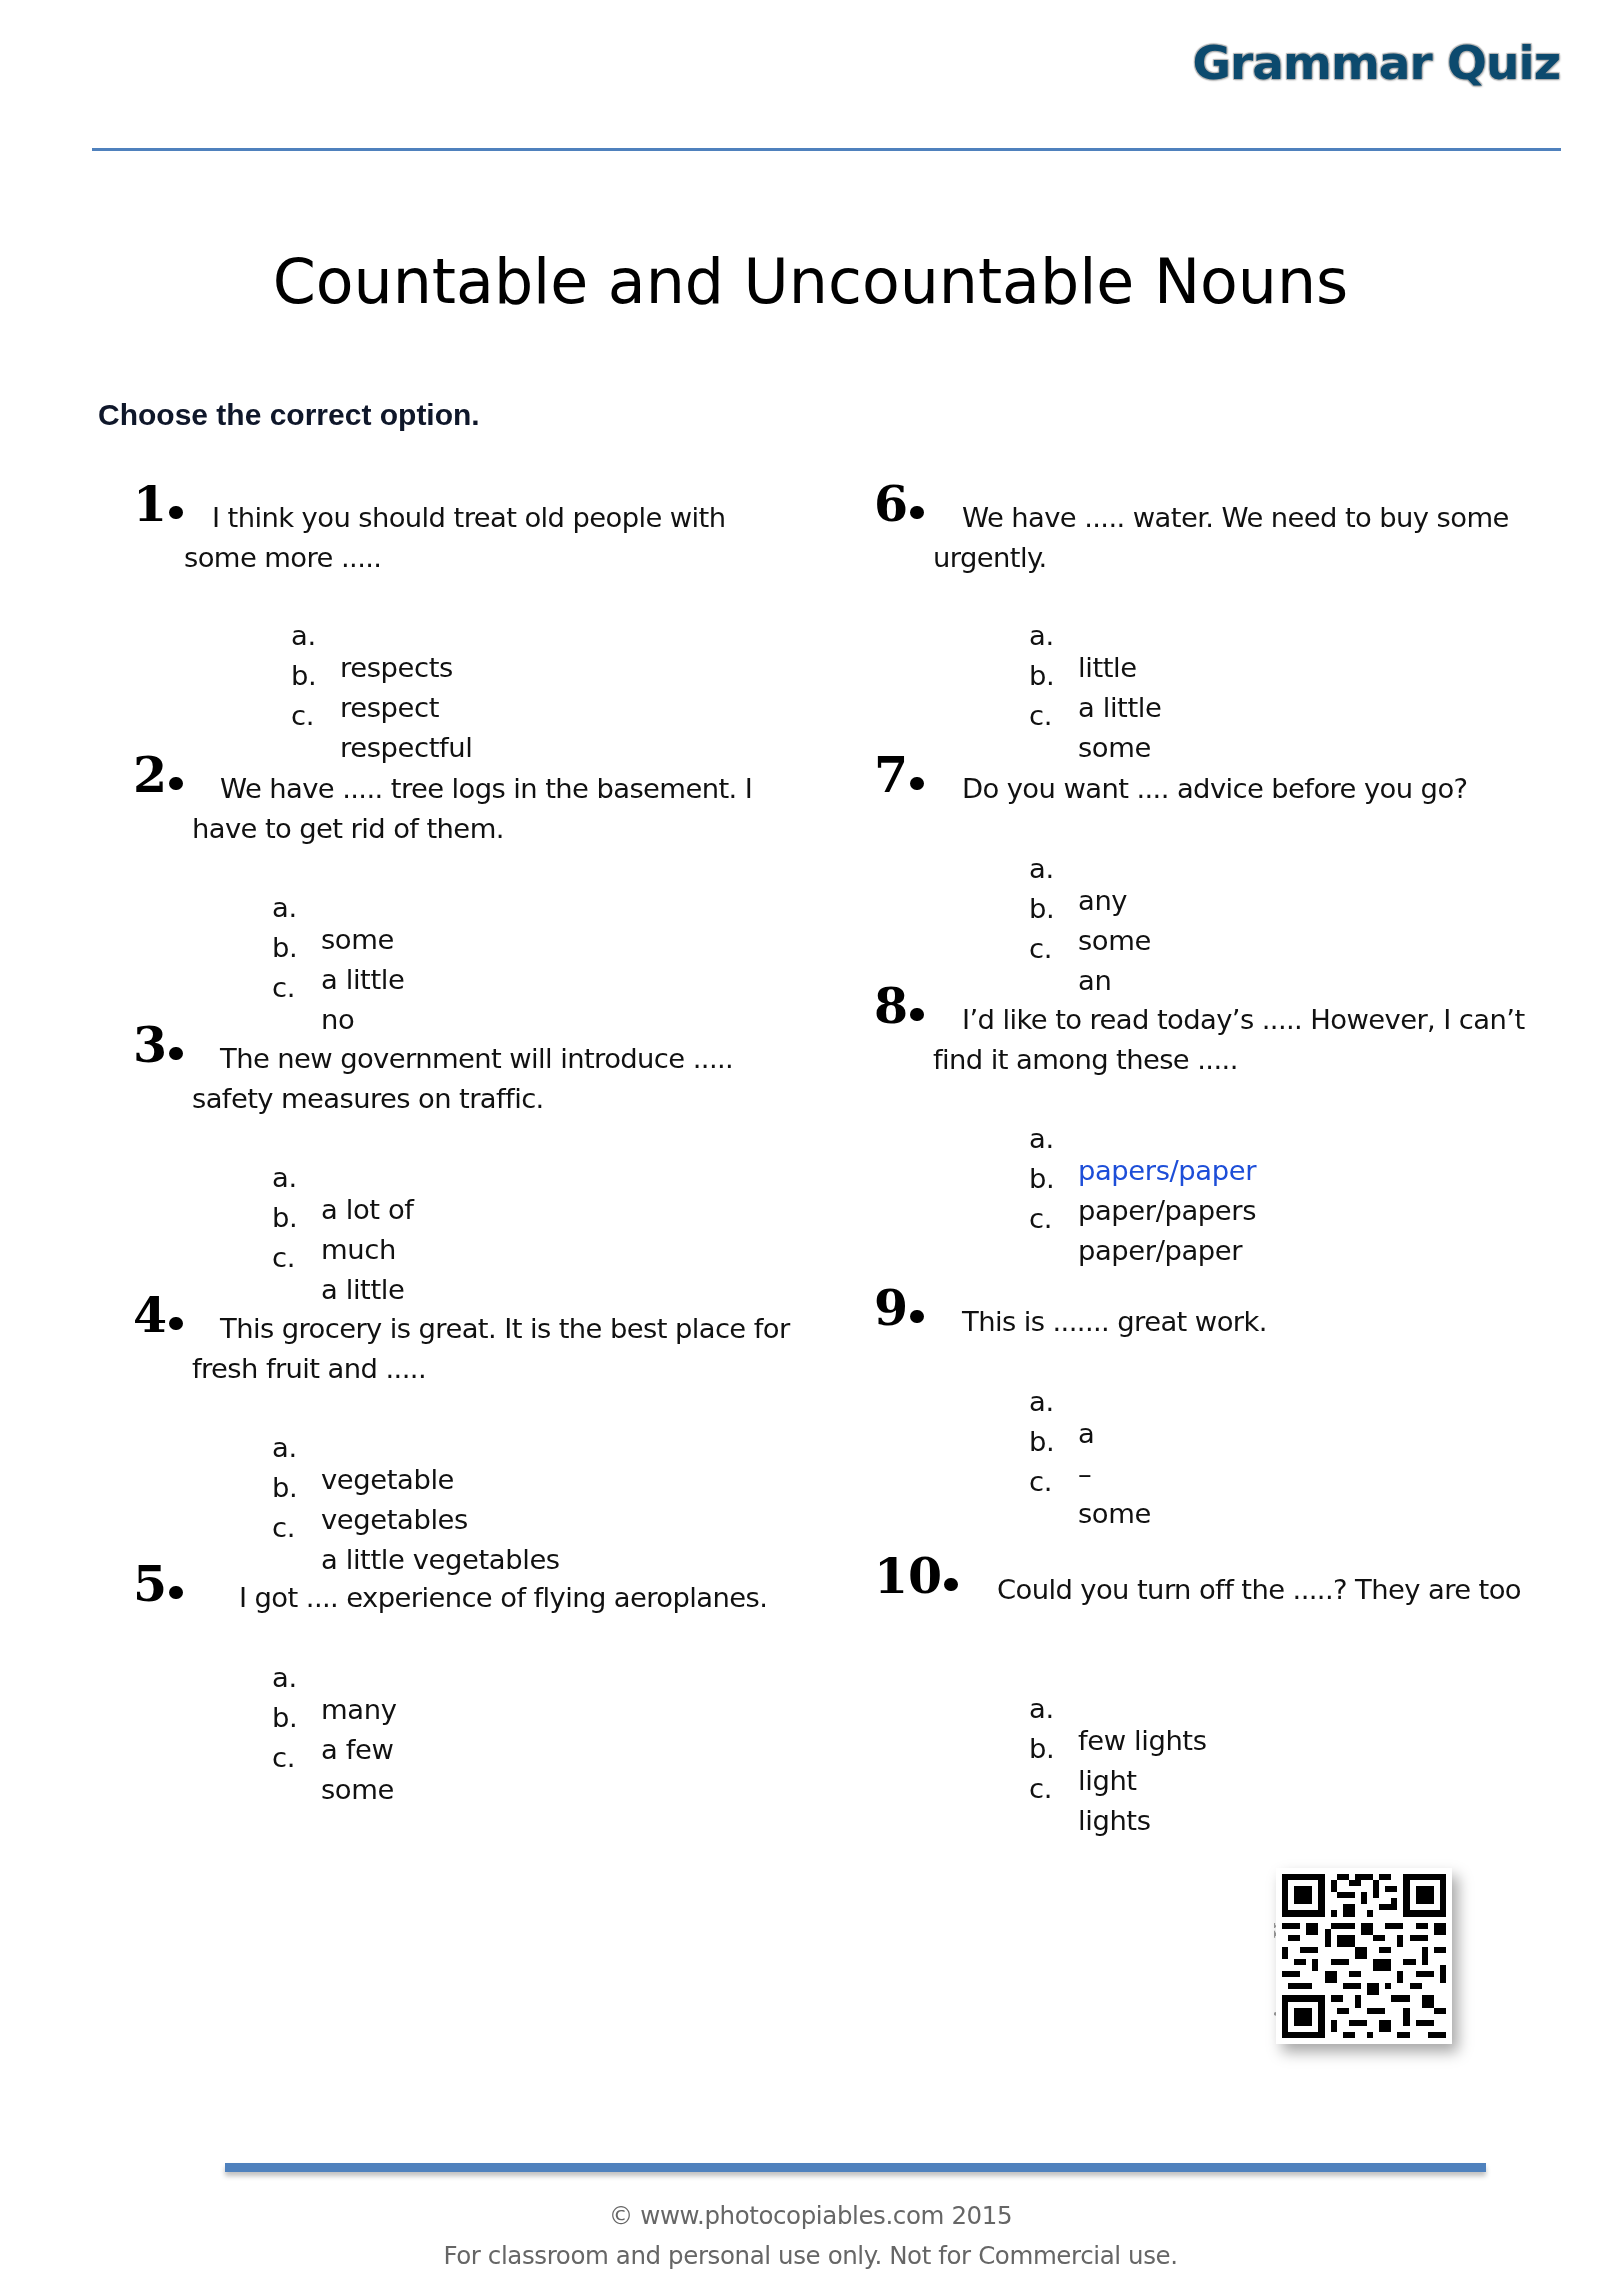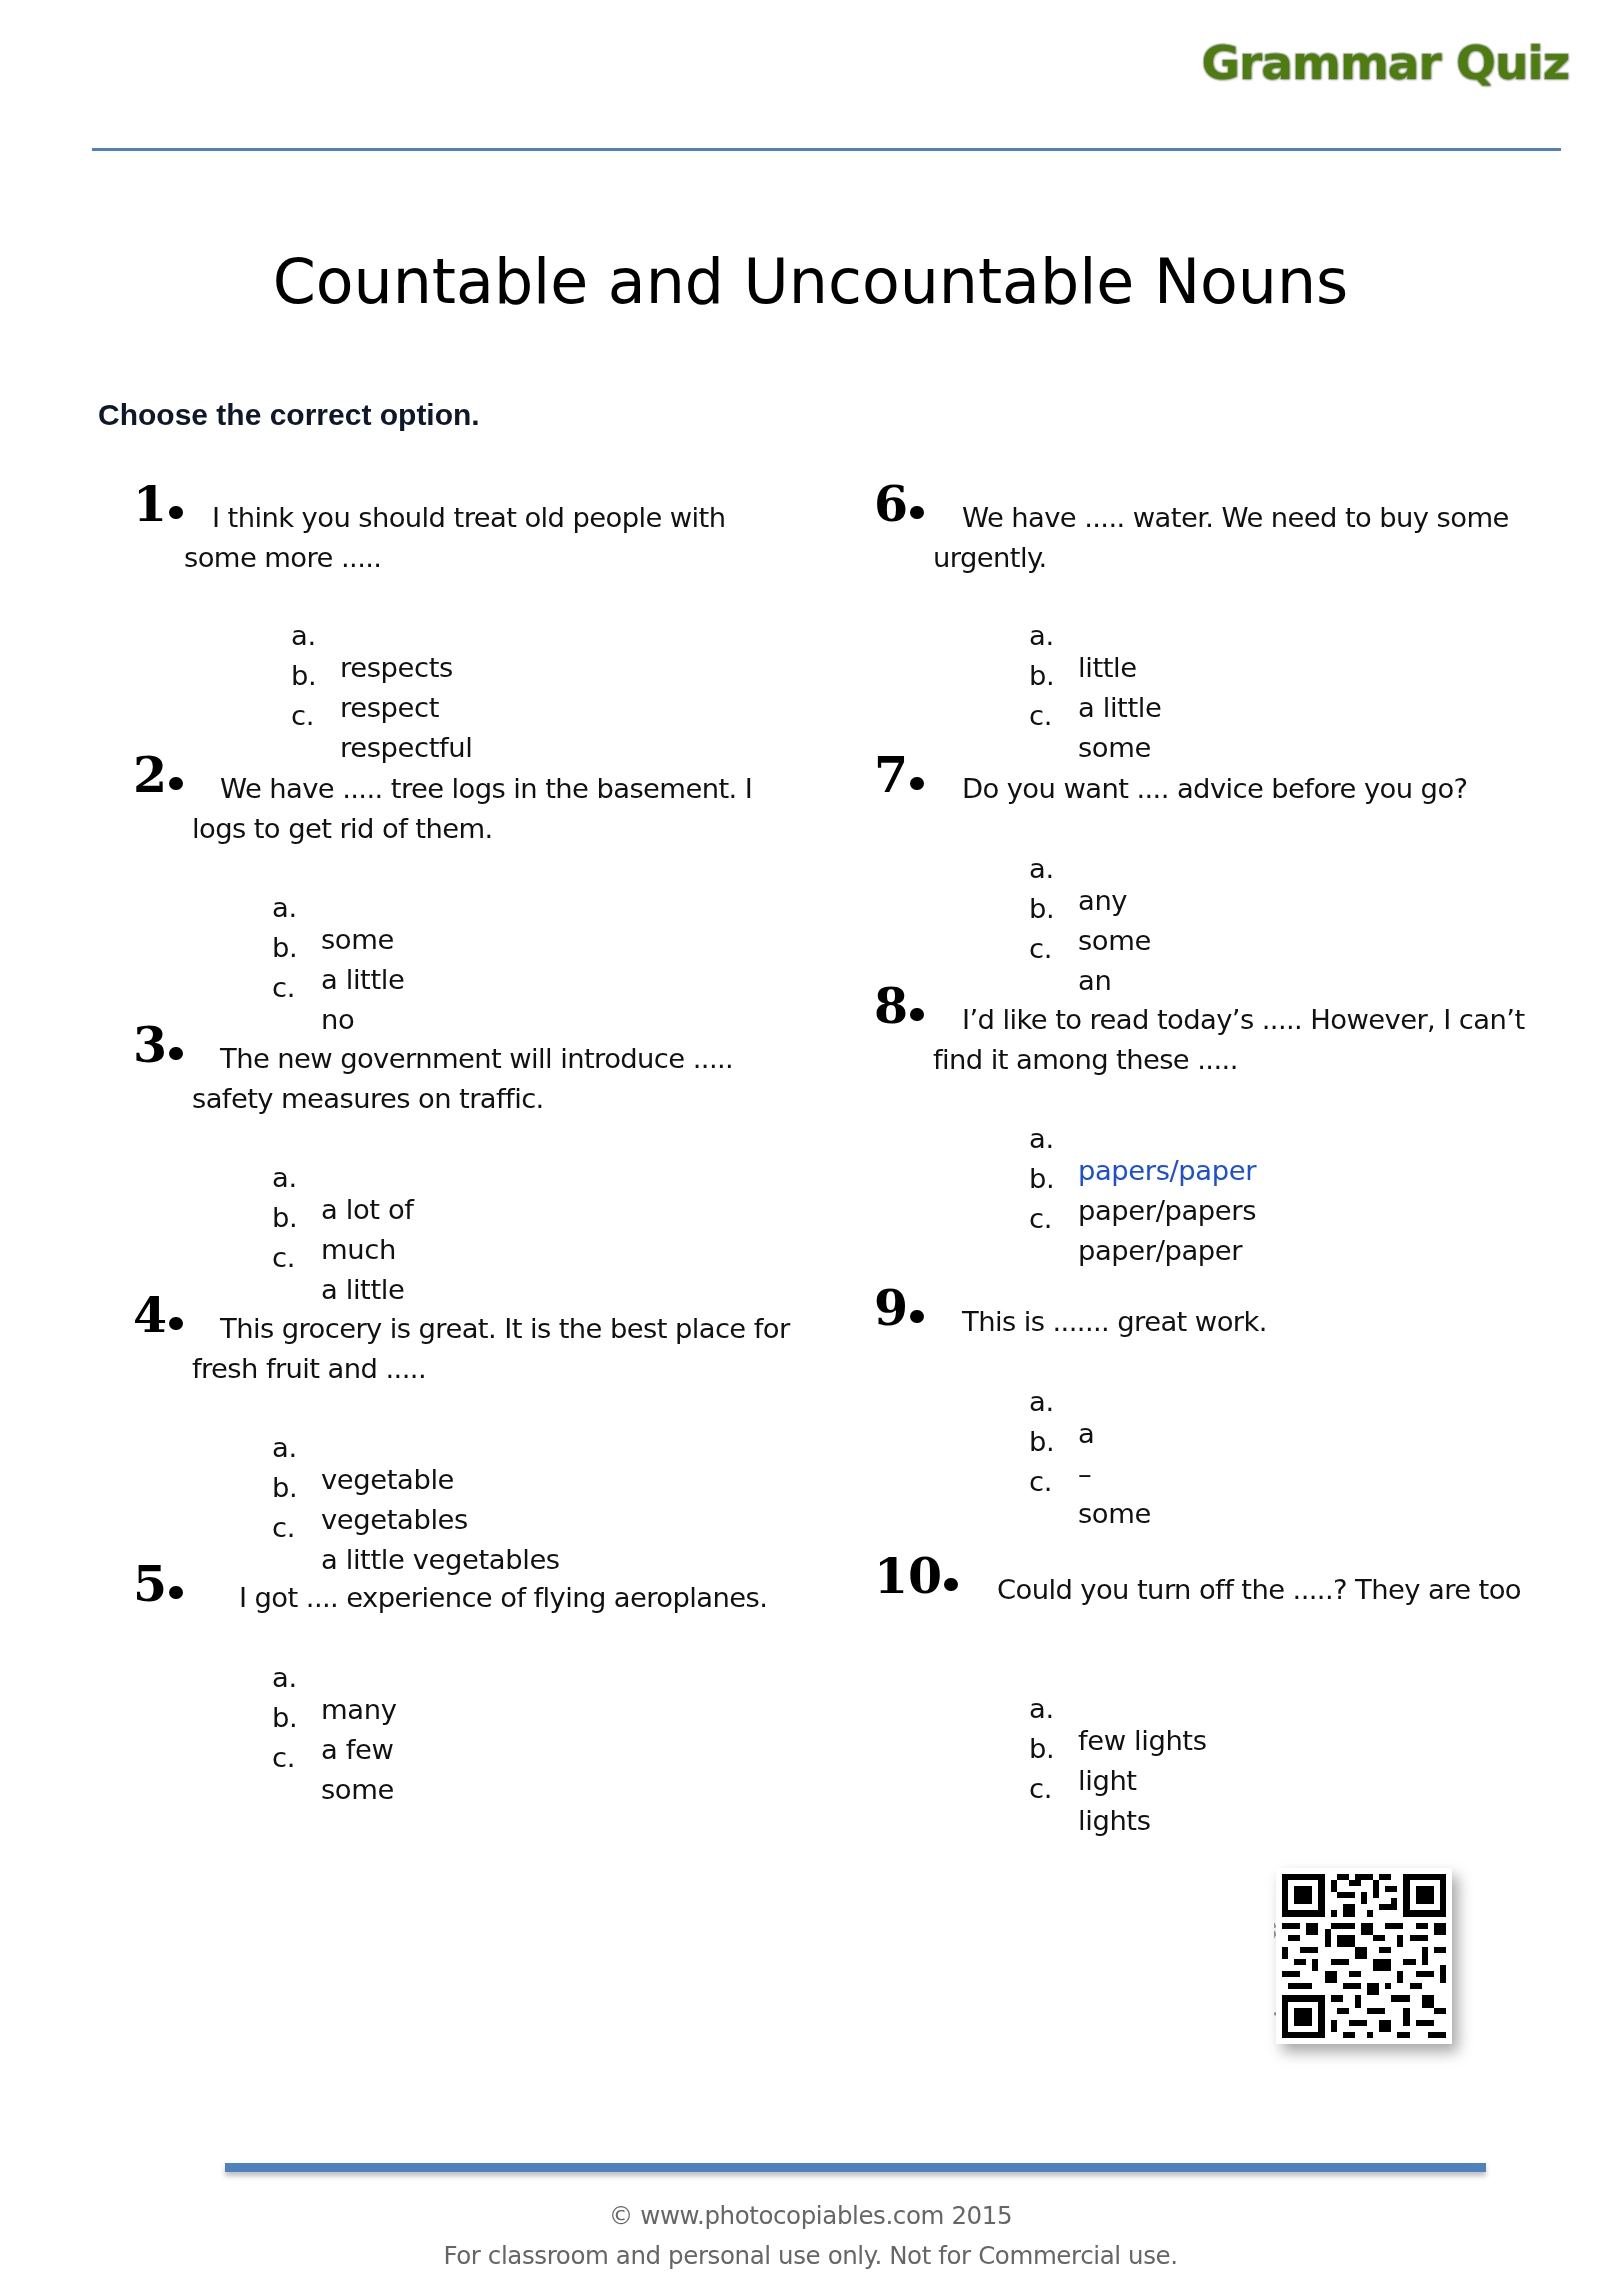--- a/index.html
+++ b/index.html
@@ -1,17 +1,17 @@
 <!DOCTYPE html>
 <html><head>
 <meta charset="utf-8">
 <style>
   html, body { margin:0; padding:0; background:#ffffff; }
   body { width:1621px; height:2293px; position:relative; overflow:hidden; font-family:"DejaVu Sans", sans-serif; color:#111; }
-  .brand { position:absolute; right:52px; top:35px; font-family:"DejaVu Sans", sans-serif; font-weight:bold; font-size:47px; color:#4d7c0f; letter-spacing:-1px;
+  .brand { position:absolute; right:61px; top:35px; font-family:"DejaVu Sans", sans-serif; font-weight:bold; font-size:47px; color:#0c4a6e; letter-spacing:-1px;
            text-shadow: 0 0 1px #999, 1px 1px 2px #aaa, -1px -1px 1px #bbb, 1px -1px 1px #bbb, -1px 1px 1px #bbb; }
   .hline { position:absolute; left:92px; top:148px; width:1469px; height:2.9px; background:#4f81bd; }
   .title { position:absolute; left:0; width:1621px; top:245px; text-align:center; font-family:"DejaVu Sans", sans-serif; font-weight:normal; font-size:63px; color:#000; letter-spacing:0px; transform:scaleX(0.98); }
   .instr { position:absolute; left:98px; top:398px; font-family:"Liberation Sans", sans-serif; font-weight:bold; font-size:30px; color:#0f172a; }
   .q { position:absolute; width:667px; }
   .qnum { position:absolute; left:0; top:-7.8px; font-family:"DejaVu Serif", serif; font-weight:bold; font-size:49px; color:#000; line-height:1; }
   .qnum .dot { display:inline-block; width:13.7px; height:13.7px; background:#000; border-radius:50%; margin-left:2px; vertical-align:2px; }
   .qtext { position:absolute; left:8px; top:0; font-family:"DejaVu Sans", sans-serif; font-size:27.4px; line-height:40px; color:#111; letter-spacing:-0.6px; }
   .opts { position:absolute; left:0; list-style:none; margin:0; padding:0; font-family:"DejaVu Sans", sans-serif; font-size:27.4px; line-height:40px; color:#111; letter-spacing:-0.4px; }
   .opts li { position:relative; height:40px; }
@@ -50,21 +50,21 @@
         <span class="letter">c.</span>
         <span class="val">respectful</span>
       </li>
   </ul>
 </div>
 
 <div class="q" style="left:133px; top:759px;">
   <div class="qnum"><span>2</span><span class="dot"></span></div>
   <div class="qtext" style="top:9.8px;">
     <div style="padding-left:79px;">We have ..... tree logs in the basement. I</div>
-    <div style="padding-left:51px;">logs to get rid of them.</div>
+    <div style="padding-left:51px;">have to get rid of them.</div>
   </div>
   <ul class="opts" style="left:139px; top:129px;">
     <li>
         <span class="letter">a.</span>
         <span class="val">some</span>
       </li>
     <li>
         <span class="letter">b.</span>
         <span class="val">a little</span>
       </li>

